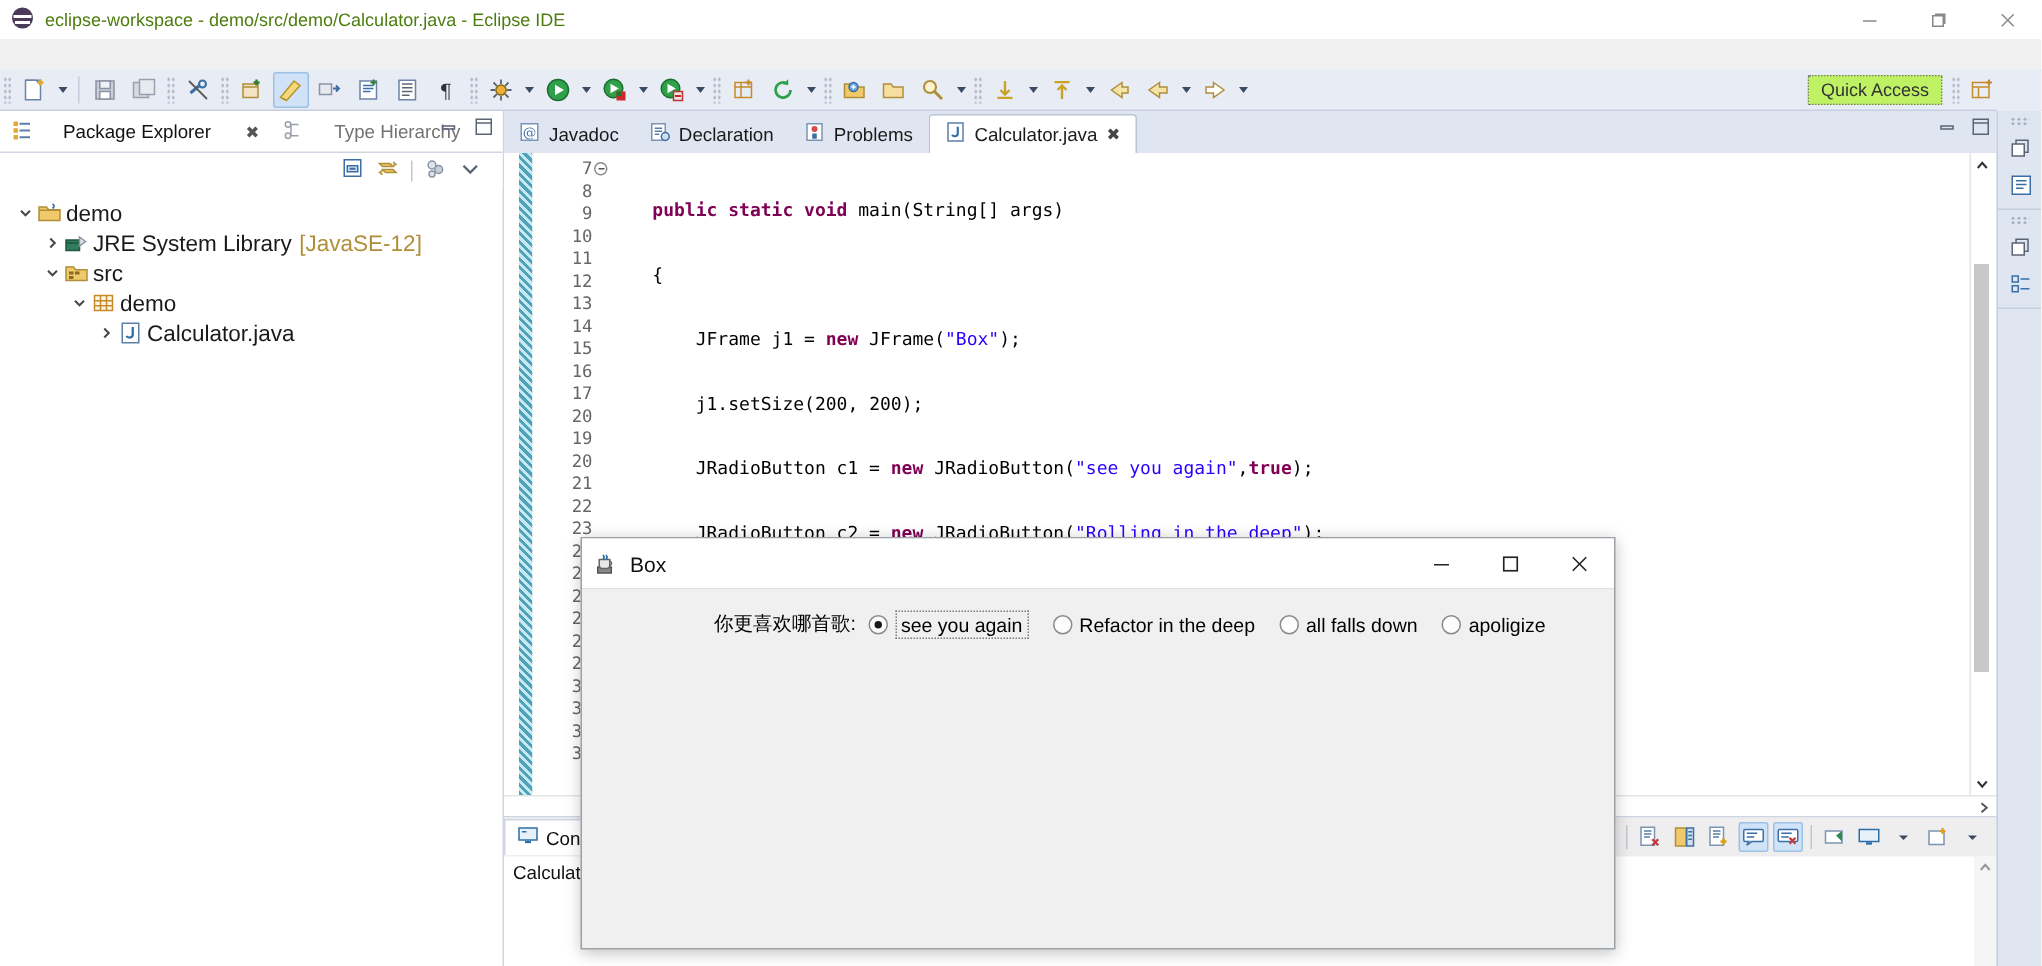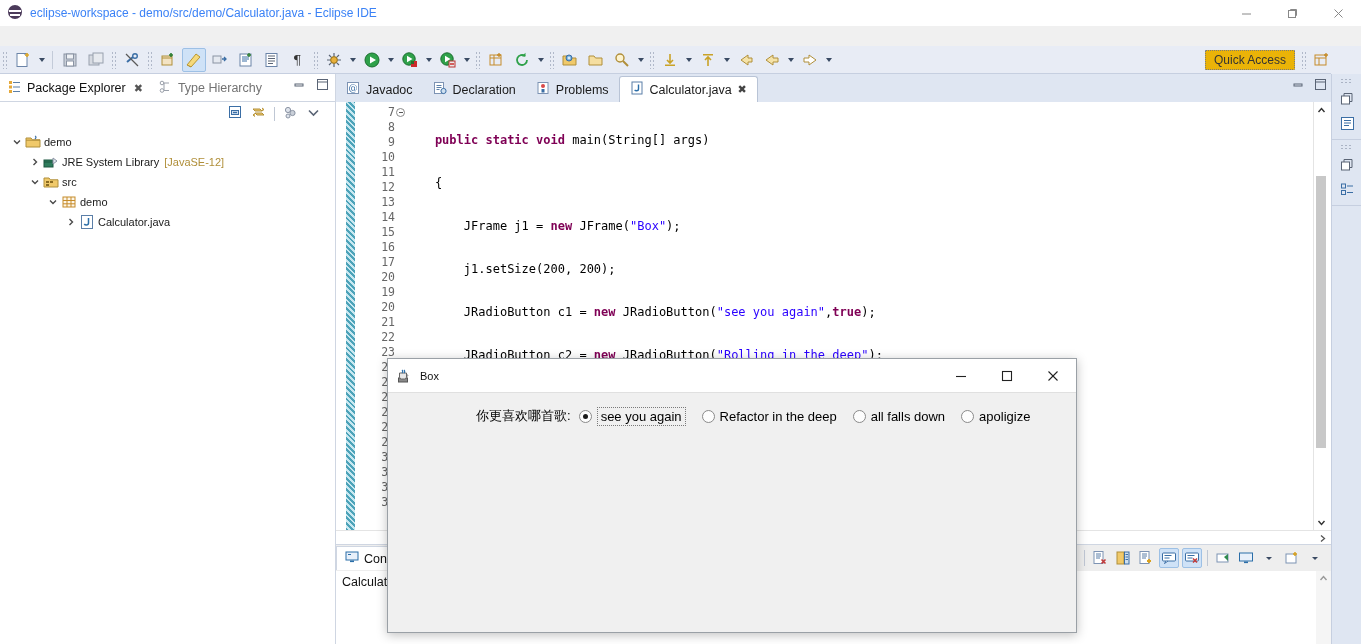--- a/index.html
+++ b/index.html
@@ -30,21 +30,21 @@
   }
   .eclipse-glyph:before {
     content: ""; position: absolute; left: 1px; right: 1px; top: 5px; height: 1.5px;
     background: #ffffff;
   }
   .eclipse-glyph:after {
     content: ""; position: absolute; left: 2px; right: 2px; top: 9px; height: 1.5px;
     background: #ffffff;
   }
   .titlebar .tb-title {
-    font-size: 12px; color: #3b82f6; white-space: nowrap;
+    font-size: 12px; color: #4d7c0f; white-space: nowrap;
   }
   .win-controls {
     position: absolute; right: 0; top: 0; height: 26px; display: flex;
   }
   .win-btn {
     width: 46px; height: 26px; display: flex; align-items: center; justify-content: center;
     color: #666; font-size: 12px;
   }
   .win-btn svg { display:block; }
 
@@ -78,52 +78,52 @@
     width: 12px; height: 24px; flex: none;
     display: flex; align-items: center; justify-content: center;
   }
   .tb-arrow:after {
     content: ""; border-left: 3.5px solid transparent; border-right: 3.5px solid transparent;
     border-top: 4px solid #3a4a63;
   }
   .tb-sep { width: 1px; height: 18px; background: #c3cbd9; margin: 0 4px; flex: none; }
   .quick-access {
     margin-left: auto; margin-right: 4px;
-    border: 1px dotted #7a7a7a; background: #eab308;
+    border: 1px dotted #7a7a7a; background: #bef264;
     padding: 2px 8px; font-size: 12px; color: #333; border-radius: 1px;
     white-space: nowrap;
   }
 
   
   .pkg-panel {
     position: absolute; top: 74px; left: 0; width: 336px; height: 570px;
     background: #ffffff; border-right: 1px solid #cfd6e2;
   }
   .pkg-tabrow {
     height: 28px; display: flex; align-items: flex-end; position: relative;
     border-bottom: 1px solid #cfd6e2; background: #ffffff;
   }
   .pkg-tab {
-    display: flex; align-items: center; gap: 5px;
+    display: flex; align-items: center; gap: 20px;
     height: 26px; padding: 0 8px; font-size: 12.5px; white-space: nowrap;
   }
   .pkg-tab.selected { color: #111; font-weight: normal; }
   .pkg-tab.inactive { color: #737373; }
   .pkg-tab .close-x { font-size: 11px; color: #555; margin-left: 3px; }
   .pkg-tab-ctrls { position: absolute; right: 6px; top: 4px; display: flex; gap: 10px; color: #5a6475; }
   .pkg-toolrow {
     height: 24px; display: flex; align-items: center; justify-content: flex-end;
     gap: 8px; padding-right: 14px; background: #ffffff;
   }
   .tree { padding: 6px 0 0 8px; font-size: 12.5px; color: #1a1a1a; }
   .tree-row { display: flex; align-items: center; height: 20px; white-space: nowrap; }
   .tw { width: 14px; display: flex; align-items: center; justify-content: center; color: #4a4a4a; flex: none; }
   .tw svg { display: block; }
   .ticon { width: 18px; display: flex; align-items: center; justify-content: center; flex: none; margin-right: 2px; }
-  .tlabel { font-size: 11px; }
+  .tlabel { font-size: 15px; }
   .tdim { color: #b08f3a; }
 
   
   .editor-area {
     position: absolute; top: 74px; left: 336px; width: 995px; height: 470px;
     background: #ffffff;
   }
   .ed-tabrow {
     height: 28px; background: #dfe6f2; display: flex; align-items: flex-end;
     position: relative;
@@ -223,21 +223,21 @@
     background: #f0f0f0; border: 1px solid #9aa0a6;
     box-shadow: 0 2px 10px rgba(0,0,0,.25);
   }
   .jd-title {
     height: 34px; background: #ffffff; display: flex; align-items: center;
     border-bottom: 1px solid #e0e0e0;
   }
   .jd-icon {
     width: 16px; height: 16px; margin-left: 8px; margin-right: 8px; flex: none;
   }
-  .jd-text { font-size: 11px; color: #111; }
+  .jd-text { font-size: 14px; color: #111; }
   .jd-ctrls { margin-left: auto; display: flex; height: 34px; }
   .jd-btn { width: 46px; height: 34px; display: flex; align-items: center; justify-content: center; color: #222; }
   .jd-body { position: absolute; top: 34px; left: 0; right: 0; bottom: 0; background: #f0f0f0; text-align: right; }
   .jd-row {
     display: flex; align-items: center; gap: 0; padding-top: 14px; padding-left: 88px;
     font-size: 13px; color: #000;
   }
   .jd-label { margin-right: 8px; white-space: nowrap; }
   .jradio { display: flex; align-items: center; gap: 5px; margin-right: 16px; white-space: nowrap; }
   .jr-circle {

